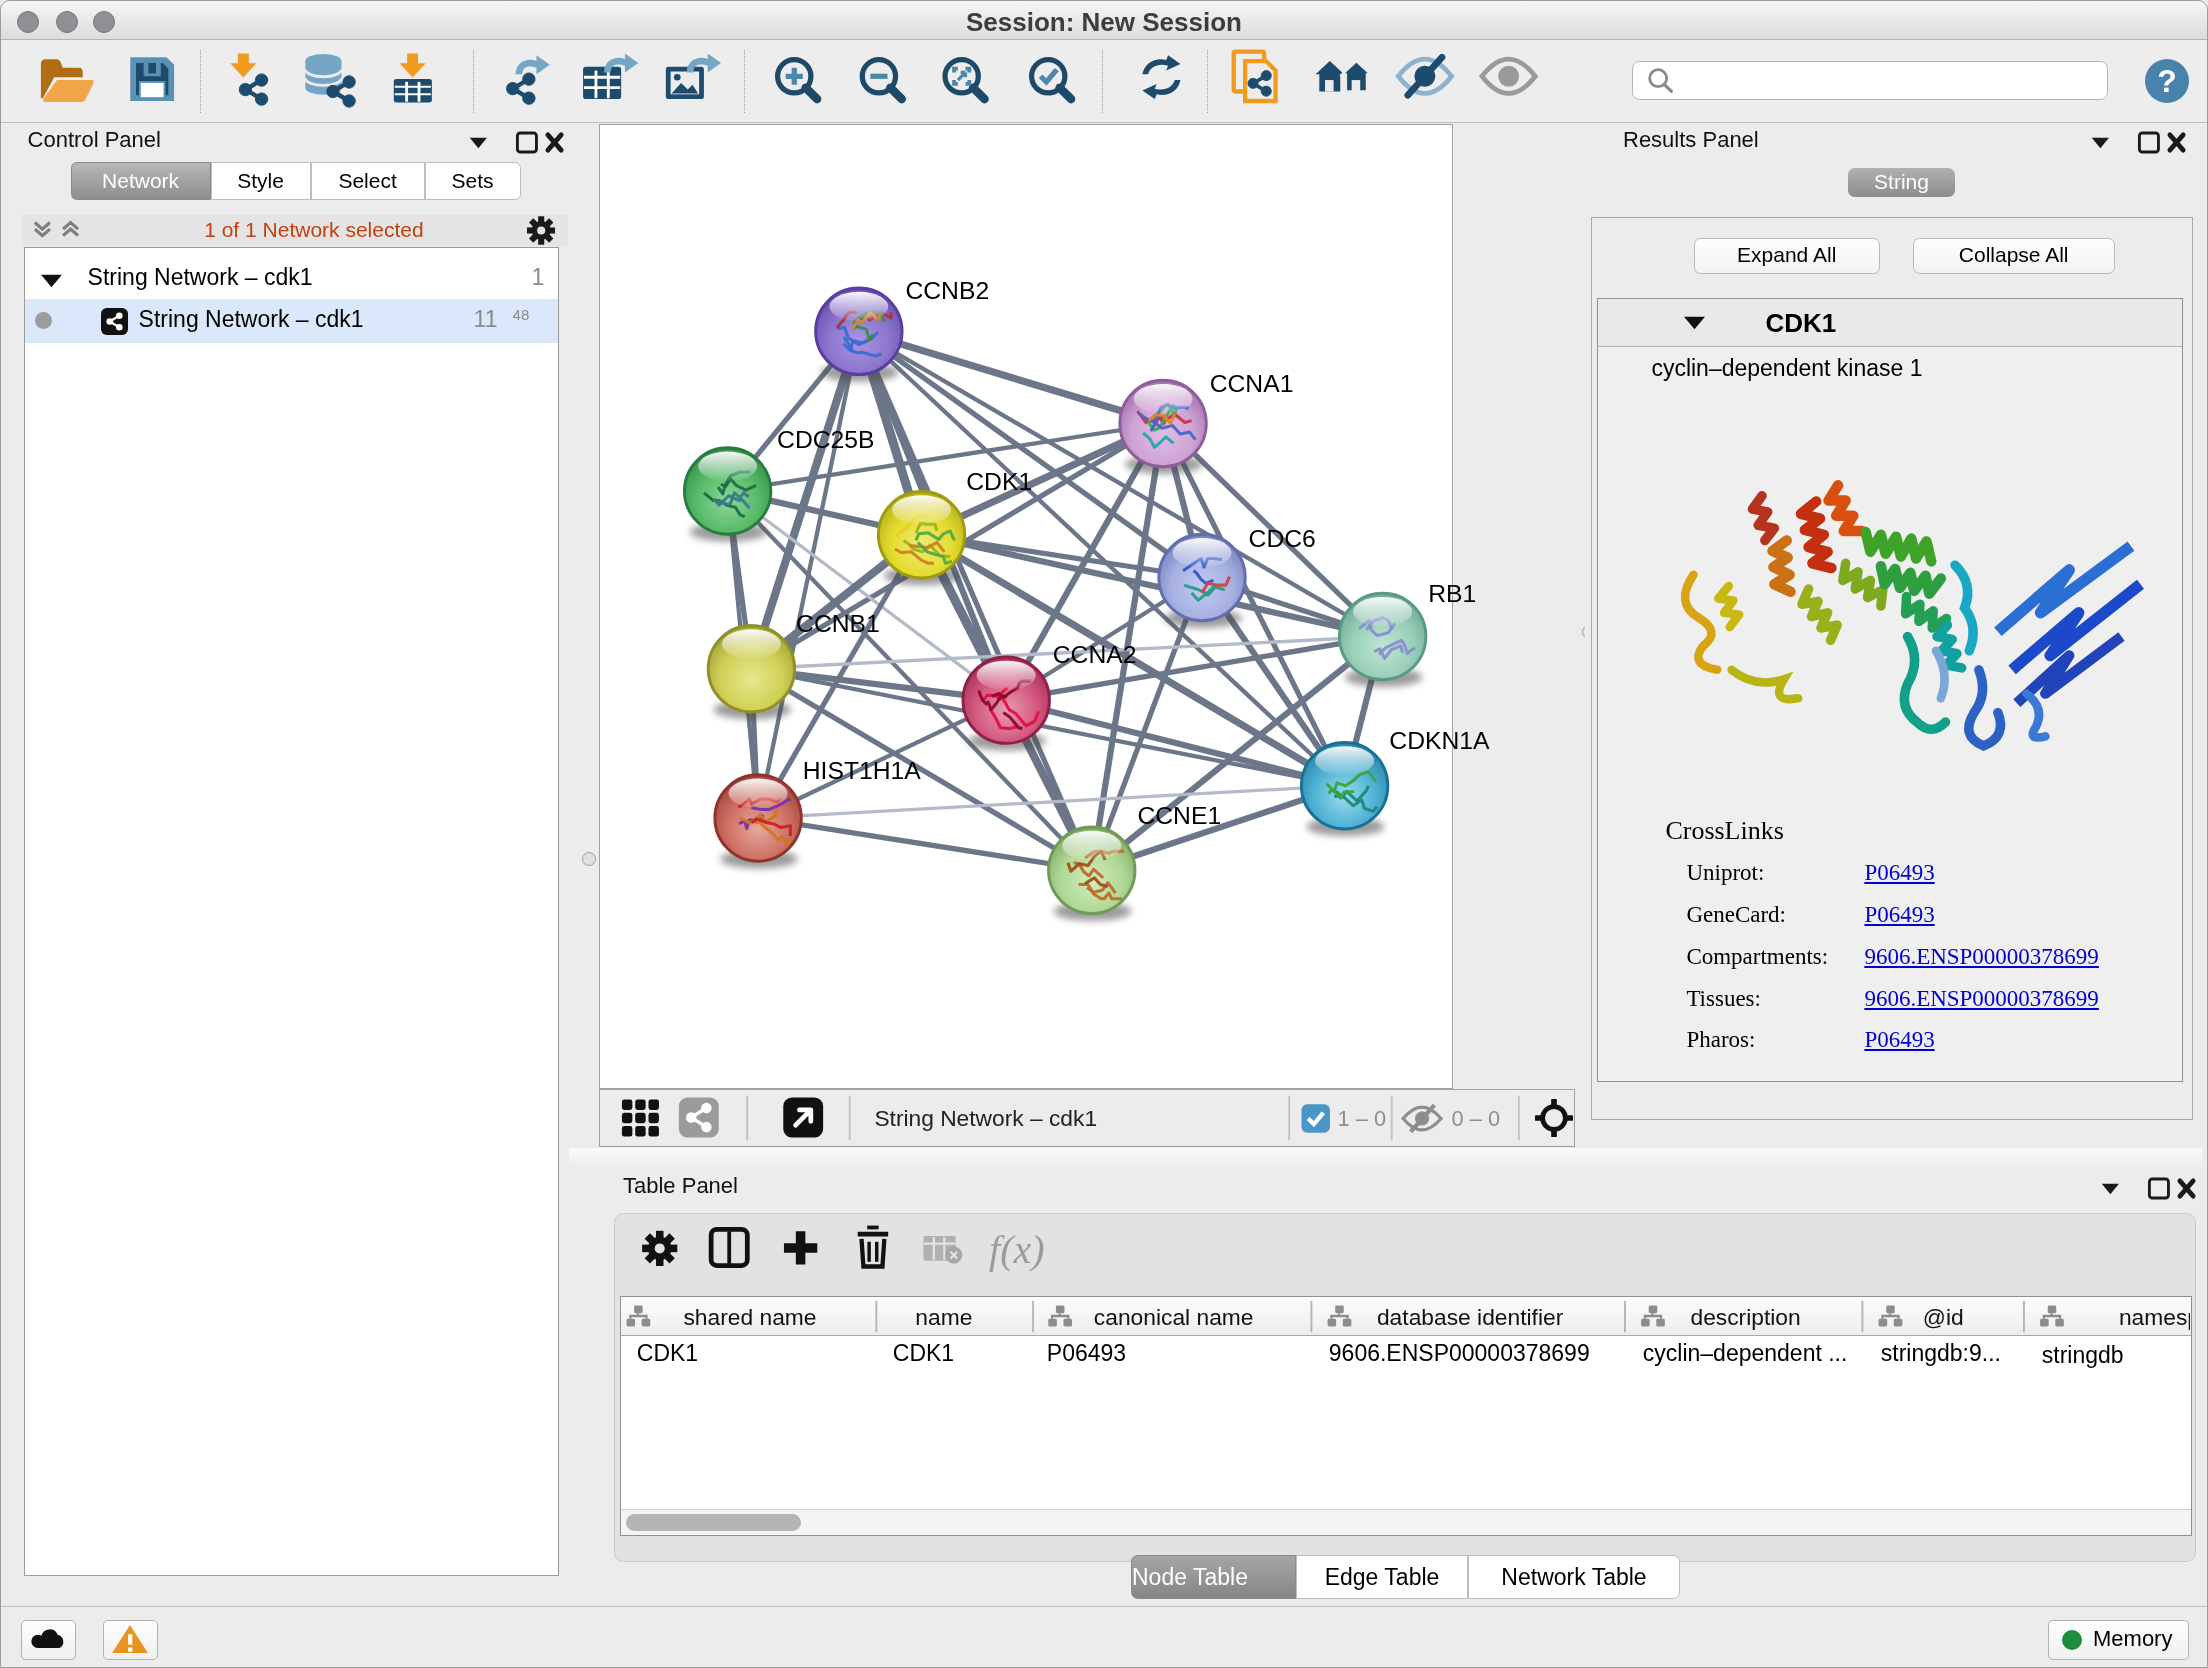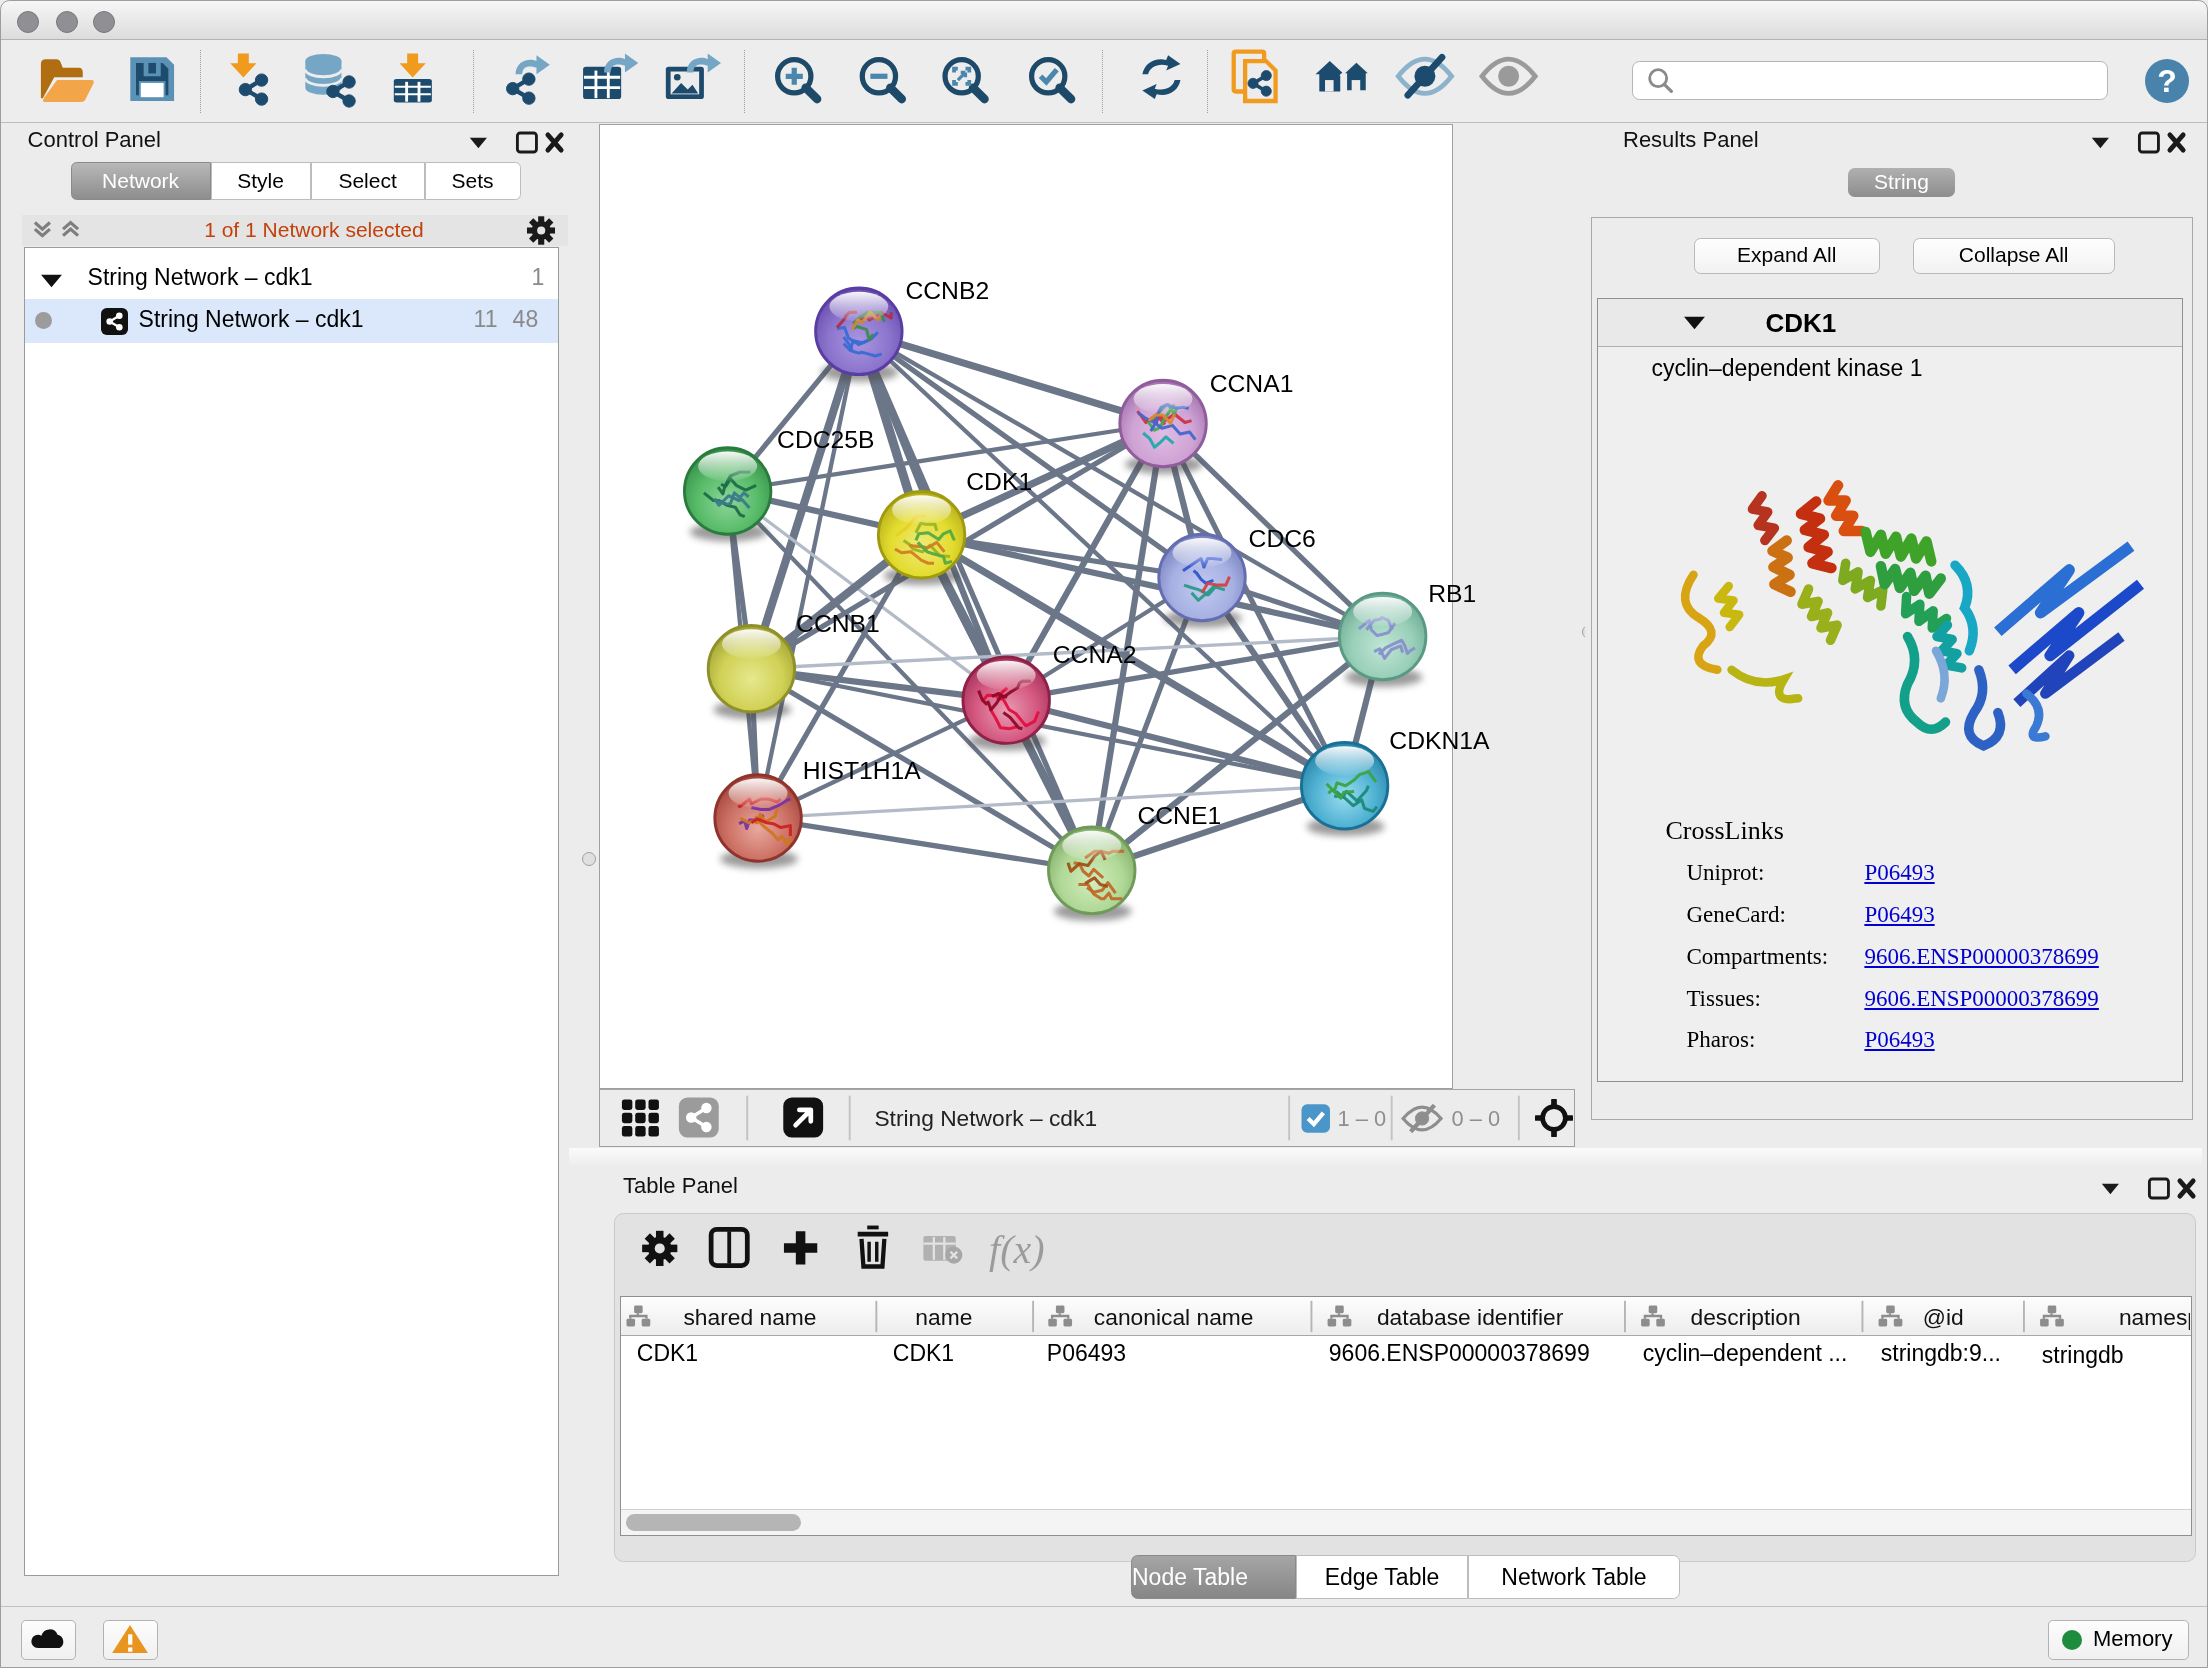--- a/index.html
+++ b/index.html
@@ -56,20 +56,21 @@
 .sbtn { position:absolute; top:13.3px; height:40px; background:linear-gradient(#fdfdfd,#f0f0f0);
   border:1.9px solid #b2b2b2; border-radius:4.8px; }
 </style>
 </head>
 <body>
 
 <div id="titlebar">
   <div class="tl" style="left:17px;"></div>
   <div class="tl" style="left:56px;"></div>
   <div class="tl" style="left:93px;"></div>
+  <div id="title">Session: New Session</div>
 </div>
 
 <div id="toolbar">
   <div class="tsep" style="left:200px;"></div>
   <div class="tsep" style="left:473px;"></div>
   <div class="tsep" style="left:744px;"></div>
   <div class="tsep" style="left:1102px;"></div>
   <div class="tsep" style="left:1207px;"></div>
   <svg id="toolicons" width="1579" height="83" viewBox="0 0 1660 87" style="position:absolute;left:0;top:0;">
     <defs>
@@ -267,21 +268,21 @@
             <circle cx="9" cy="14" r="3.4"></circle>
             <circle cx="19" cy="20" r="3.4"></circle>
           </g>
         <g stroke="#fff" stroke-width="2.4">
             <line x1="19" y1="8" x2="9" y2="14"></line>
             <line x1="9" y1="14" x2="19" y2="20"></line>
           </g>
       </svg>
       <div style="position:absolute;left:114px;top:6.7px;font-size:23px;">String Network – cdk1</div>
       <div style="position:absolute;left:449px;top:6.7px;font-size:23px;color:#8a8a8a;">11</div>
-      <div style="position:absolute;left:488px;top:6.7px;font-size:23px;color:#8a8a8a;">48</div>
+      <div style="position:absolute;left:488px;top:6.7px;font-size:15px;color:#8a8a8a;">48</div>
     </div>
   </div>
 </div>
 
 <div id="netpanel">
   <svg id="netsvg" width="974" height="963" viewBox="0 0 1024 1013">
     <defs>
       <filter id="blur3" x="-60%" y="-60%" width="220%" height="220%">
           <feGaussianBlur stdDeviation="4"></feGaussianBlur>
         </filter>

